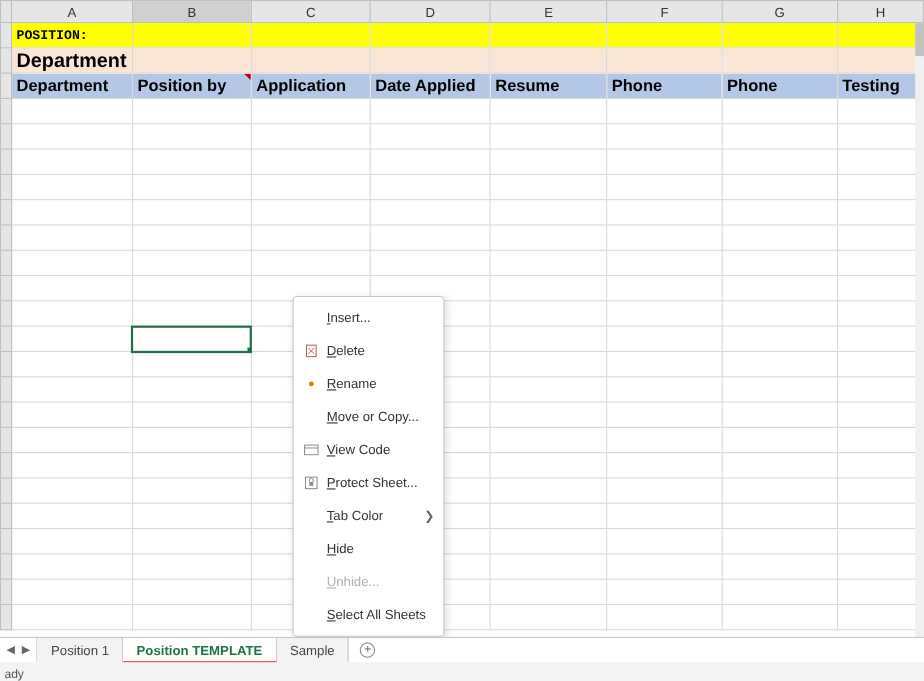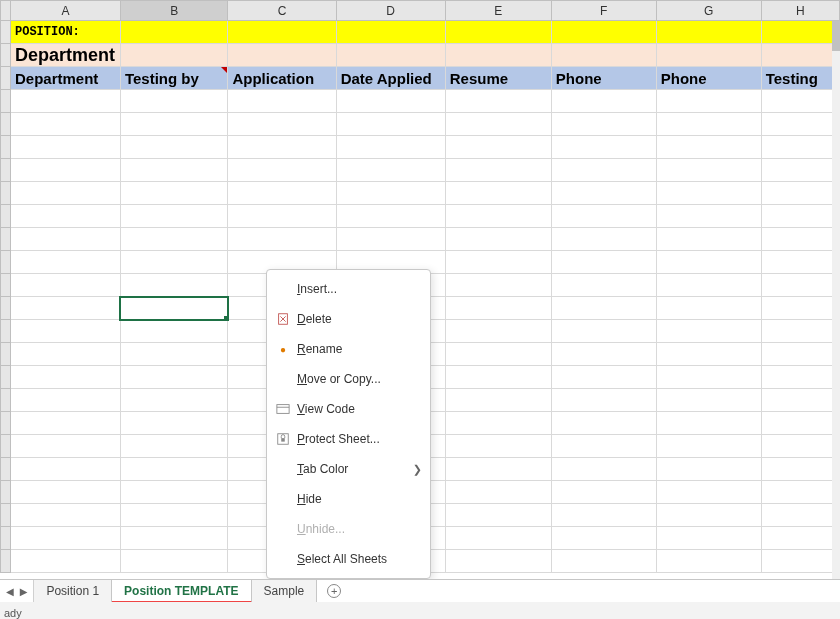--- a/index.html
+++ b/index.html
@@ -84,21 +84,21 @@
     bottom: -3px;
     width: 6px;
     height: 6px;
     background: #1e7145;
   }
   
   .context-menu {
     position: absolute;
     top: 269px;
     left: 266px;
-    width: 165px;
+    width: 138px;
     background: #fff;
     border: 1px solid #c8c8c8;
     box-shadow: 2px 2px 8px rgba(0,0,0,0.12);
     padding: 4px 0;
     font-size: 12px;
     border-radius: 4px;
   }
   .menu-item {
     display: flex;
     align-items: center;
@@ -247,21 +247,21 @@
       <td class="cell"></td>
       <td class="cell"></td>
       <td class="cell"></td>
       <td class="cell"></td>
       <td class="cell"></td>
       <td class="cell"></td>
     </tr>
     <tr class="row-headers">
       <td class="row-head"></td>
       <td class="cell">Department</td>
-      <td class="cell comment-marker">Testing by</td>
+      <td class="cell comment-marker">Position by</td>
       <td class="cell">Application</td>
       <td class="cell">Date Applied</td>
       <td class="cell">Resume</td>
       <td class="cell">Phone</td>
       <td class="cell">Phone</td>
       <td class="cell">Testing</td>
     </tr>
 
     </tbody>
       <tbody id="empty-rows">

